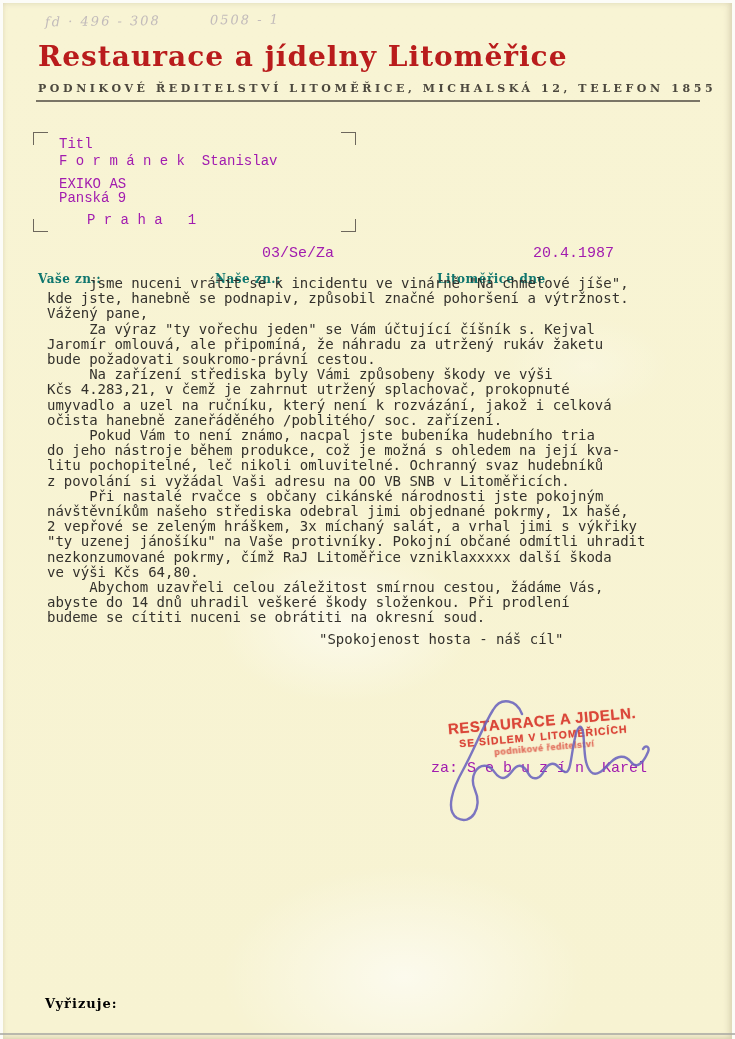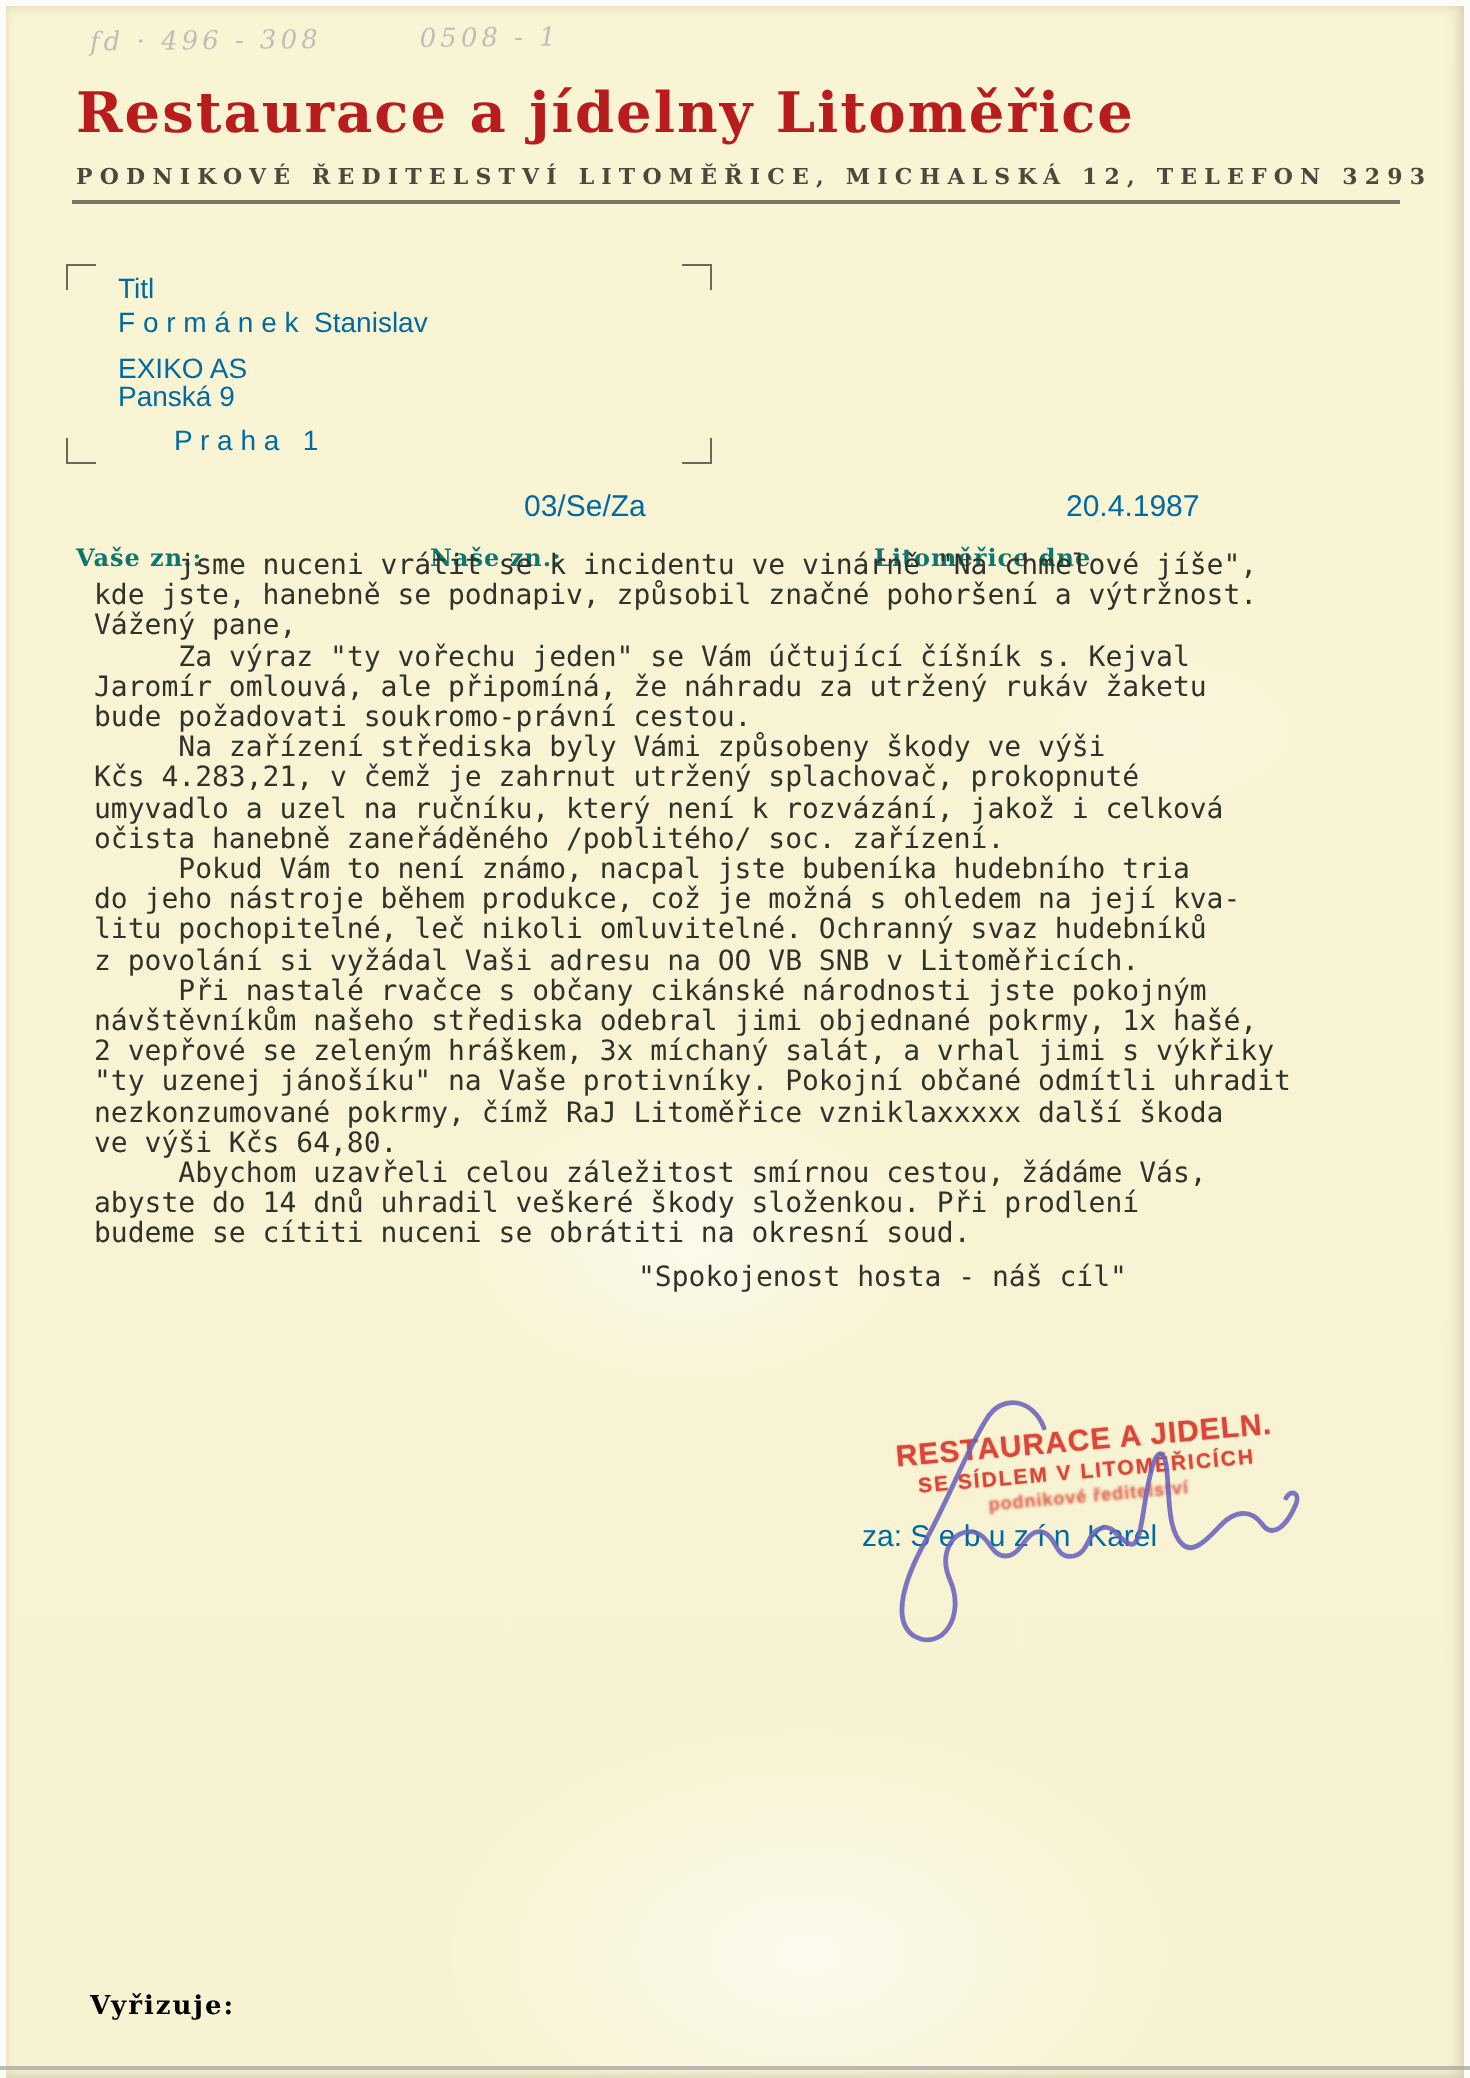--- a/index.html
+++ b/index.html
@@ -35,21 +35,21 @@
   }
   .lh-rule{
     position:absolute;left:36px;top:100px;width:664px;height:2px;
     background:#5a554a;opacity:.8;
   }
   .corner{position:absolute;width:14px;height:12px;border:0 solid #6d675c;}
   .corner.tl{left:33px;top:132px;border-top-width:1.5px;border-left-width:1.5px;}
   .corner.tr{left:341px;top:132px;border-top-width:1.5px;border-right-width:1.5px;}
   .corner.bl{left:33px;top:219px;border-bottom-width:1.5px;border-left-width:1.5px;}
   .corner.br{left:341px;top:219px;border-bottom-width:1.5px;border-right-width:1.5px;}
-  .tw{color:#0369a1;font-family:Liberation Sans, sans-serif;}
+  .tw{color:#a21caf;font-family:Liberation Mono, monospace;}
   .addr{position:absolute;left:59px;font-size:14px;white-space:pre;}
   .addr.l1{top:136px;}
   .addr.l2{top:153px;}
   .addr.l3{top:176px;}
   .addr.l4{top:190px;}
   .addr.l5{top:212px;margin-left:28px;}
   .ref-label{
     position:absolute;top:249px;font-family:"DejaVu Serif", serif;
     font-weight:bold;font-size:12px;color:#0f766e;letter-spacing:.5px;white-space:nowrap;margin-top:23px;
   }
@@ -83,21 +83,21 @@
   }
 </style>
 </head>
 <body>
 
 <div class="paper"></div>
 
 <div class="hand-note">fd · 496 - 308        0508 - 1</div>
 
 <div class="lh-title">Restaurace a jídelny Litoměřice</div>
-<div class="lh-sub">PODNIKOVÉ ŘEDITELSTVÍ LITOMĚŘICE, MICHALSKÁ 12, TELEFON 3293</div>
+<div class="lh-sub">PODNIKOVÉ ŘEDITELSTVÍ LITOMĚŘICE, MICHALSKÁ 12, TELEFON 1855</div>
 <div class="lh-rule"></div>
 
 <div class="corner tl"></div>
 <div class="corner tr"></div>
 <div class="corner bl"></div>
 <div class="corner br"></div>
 
 <div class="tw addr l1">Titl</div>
 <div class="tw addr l2">F o r m á n e k  Stanislav</div>
 <div class="tw addr l3">EXIKO AS</div>

